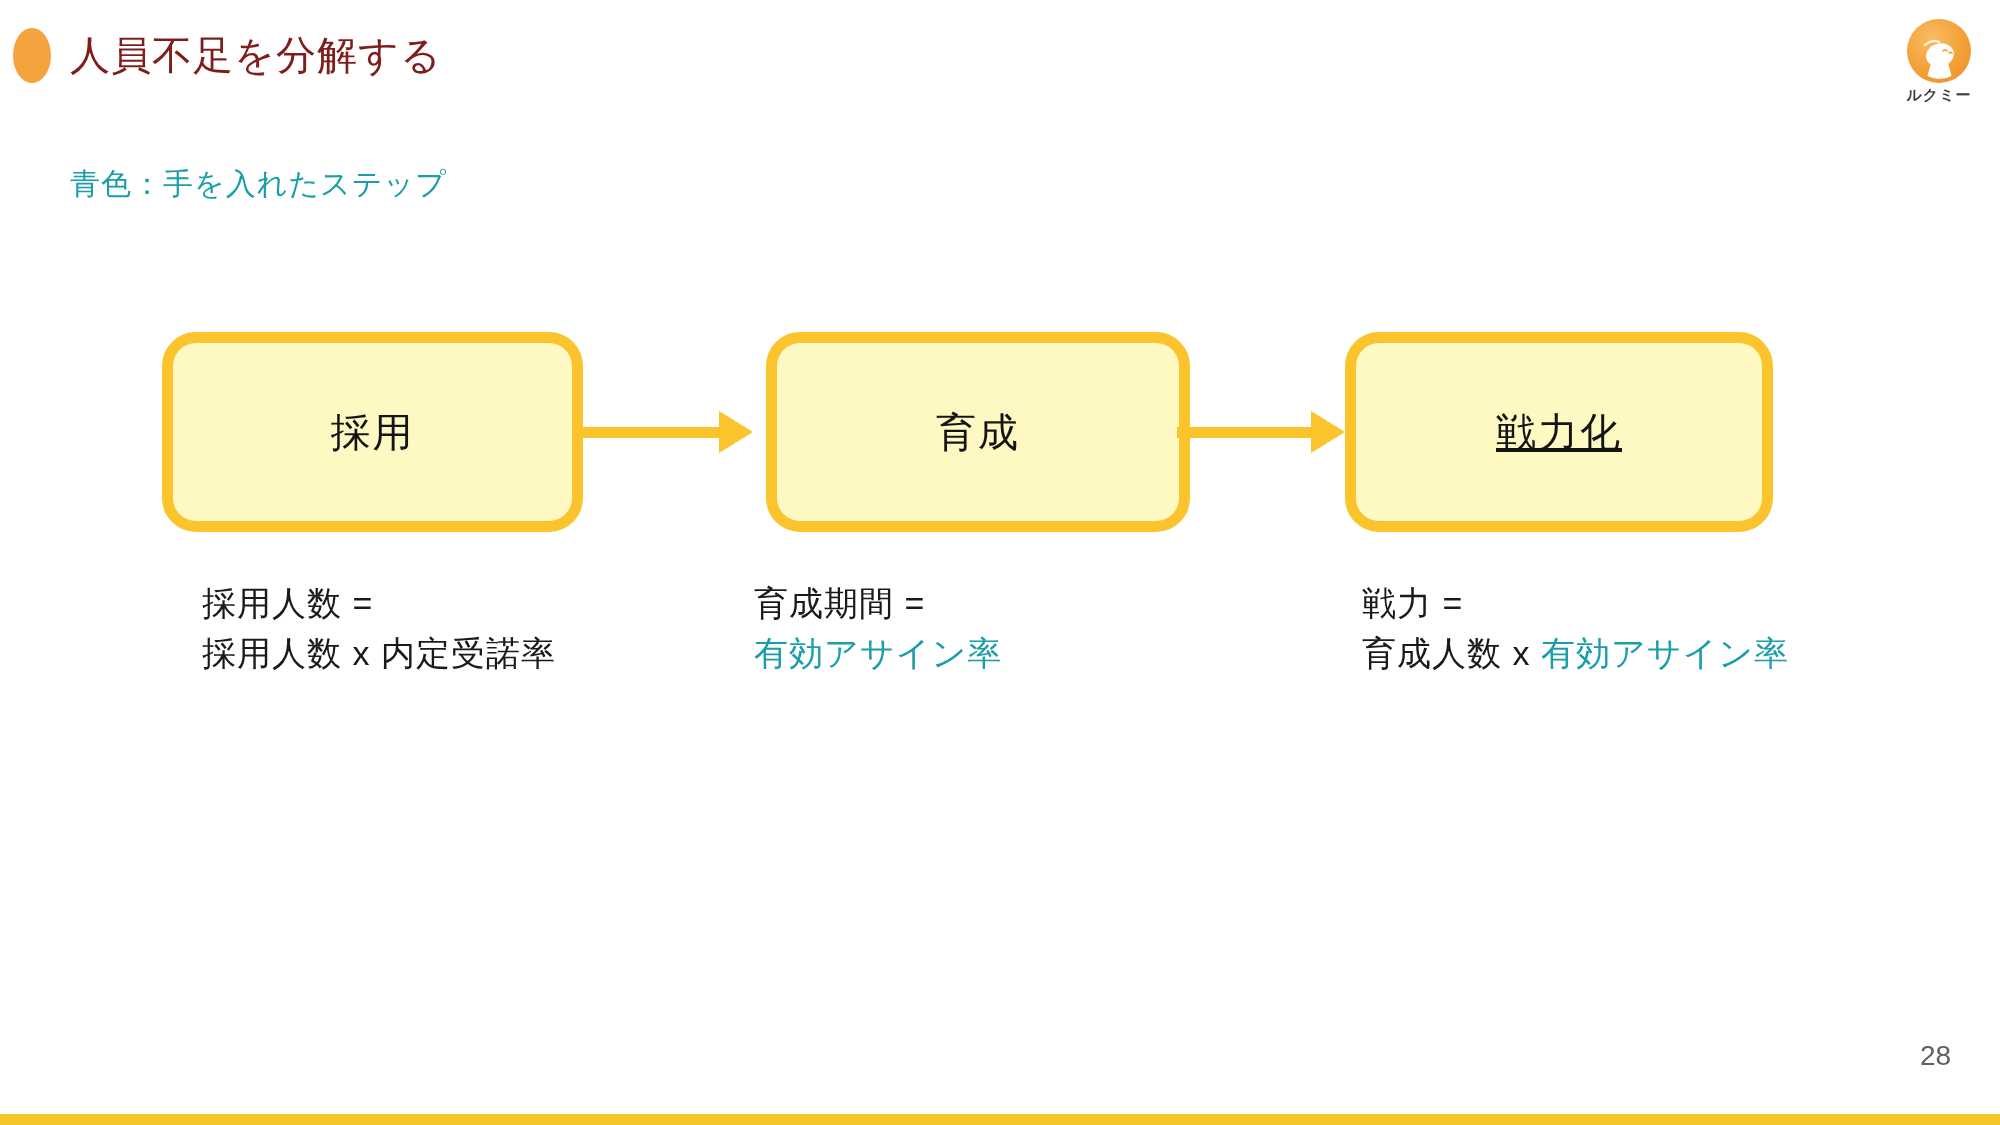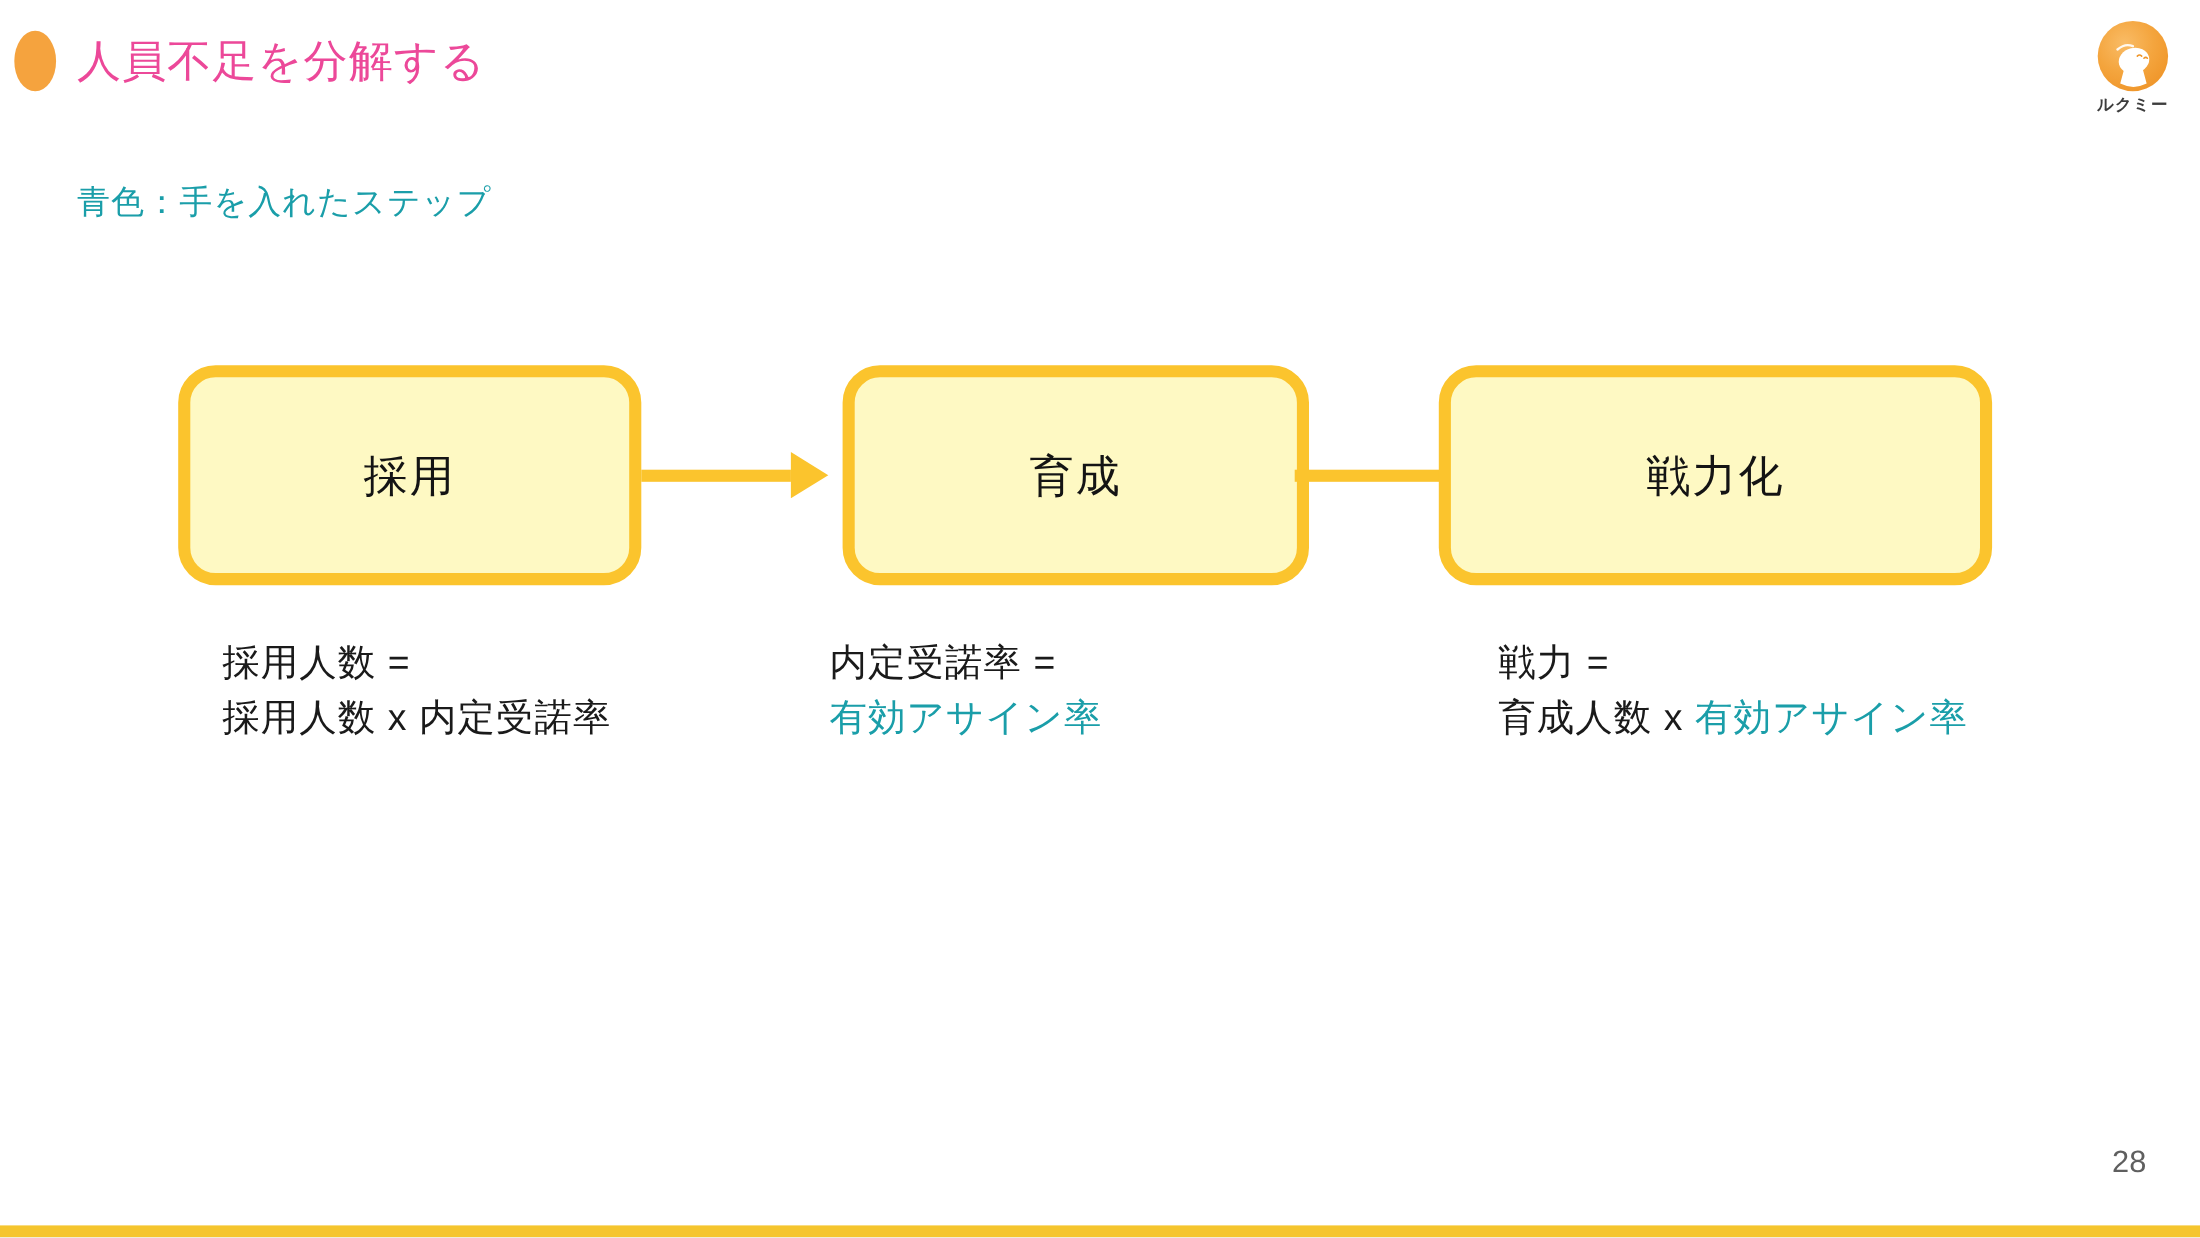--- a/index.html
+++ b/index.html
@@ -12,21 +12,21 @@
     color:#1a1a1a;
   }
   
   .bullet{
     position:absolute;left:13px;top:28px;
     width:38px;height:55px;border-radius:50%;
     background:var(--accent-orange);
   }
   .title{
     position:absolute;left:70px;top:28px;margin:0;
-    font-size:40px;font-weight:500;letter-spacing:1px;color:#ec4899;font-family:Liberation Mono, monospace;
+    font-size:40px;font-weight:500;letter-spacing:1px;color:#7f1d1d;font-family:Liberation Mono, monospace;
   }
   .subtitle{
     position:absolute;left:70px;top:164px;
     font-size:30px;font-weight:500;letter-spacing:1px;
     color:var(--accent-teal);
   }
   
   .logo{position:absolute;left:1903px;top:18px;width:72px;text-align:center;}
   .logo svg{display:block;margin:0 auto;}
   .logo-text{
@@ -35,21 +35,21 @@
   
   .flow-box{
     position:absolute;top:332px;height:200px;box-sizing:border-box;
     border:11px solid var(--accent-yellow);
     border-radius:34px;background:#fef9c3;
     display:flex;align-items:center;justify-content:center;
     font-size:40px;font-weight:500;letter-spacing:2px;color:#141414;
   }
   .box1{left:162px;width:421px;}
   .box2{left:766px;width:424px;}
-  .box3{left:1308px;width:503px;}
+  .box3{left:1345px;width:428px;text-decoration:underline;}
   
   .arrow{position:absolute;top:411px;height:42px;display:flex;align-items:center;}
   .arrow .shaft{flex:1;height:11px;background:var(--accent-yellow);}
   .arrow .head{
     width:0;height:0;
     border-top:21px solid transparent;border-bottom:21px solid transparent;
     border-left:34px solid var(--accent-yellow);
   }
   .arrow1{left:583px;width:170px;}
   .arrow2{left:1177px;width:168px;}
@@ -115,21 +115,21 @@
   </div>
   <div class="flow-box box3">
     <span>戦力化</span>
   </div>
 
   <div class="formula f1">
       <div class="formula-line"><span>採用人数 =</span></div>
       <div class="formula-line"><span>採用人数 x 内定受諾率</span></div>
     </div>
   <div class="formula f2">
-      <div class="formula-line"><span>内定受諾率 =</span></div>
+      <div class="formula-line"><span>育成期間 =</span></div>
       <div class="formula-line"><span class="teal">有効アサイン率</span></div>
     </div>
   <div class="formula f3">
       <div class="formula-line"><span>戦力 =</span></div>
       <div class="formula-line"><span>育成人数 x </span><span class="teal">有効アサイン率</span></div>
     </div>
 
   <div class="page-number">28</div>
   <div class="footer-bar"></div>
 

